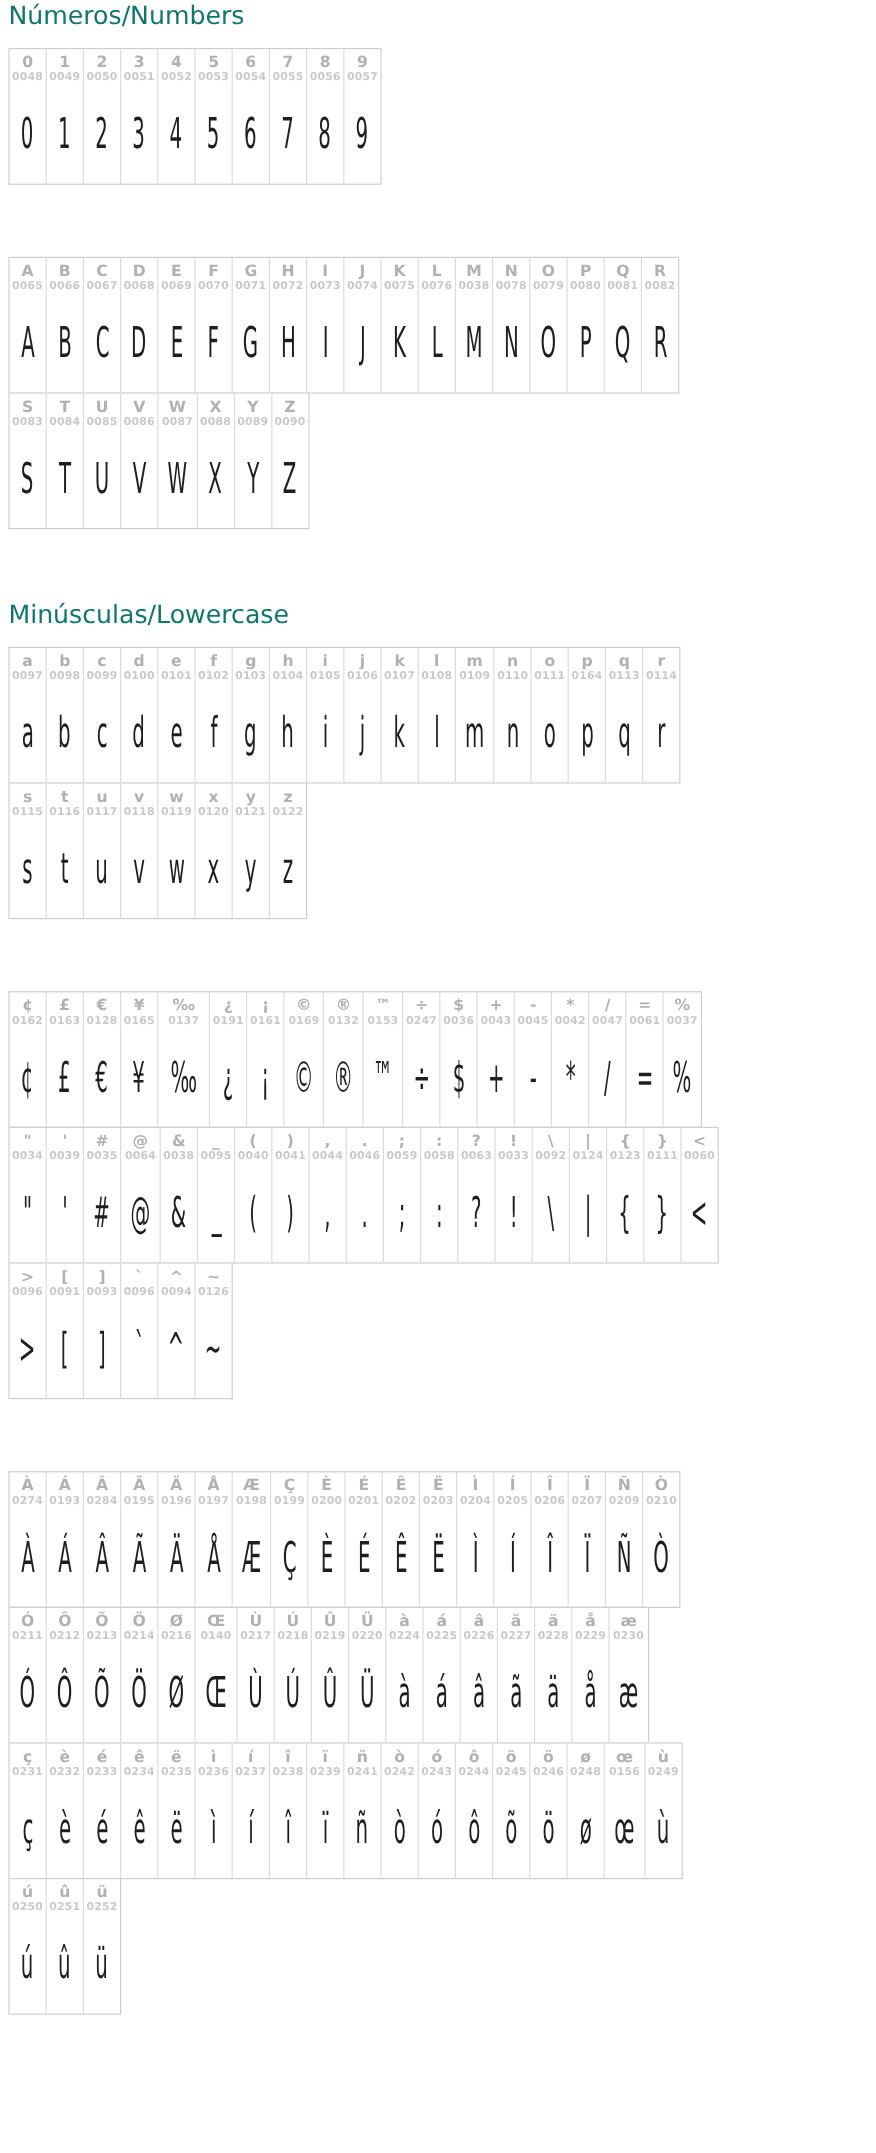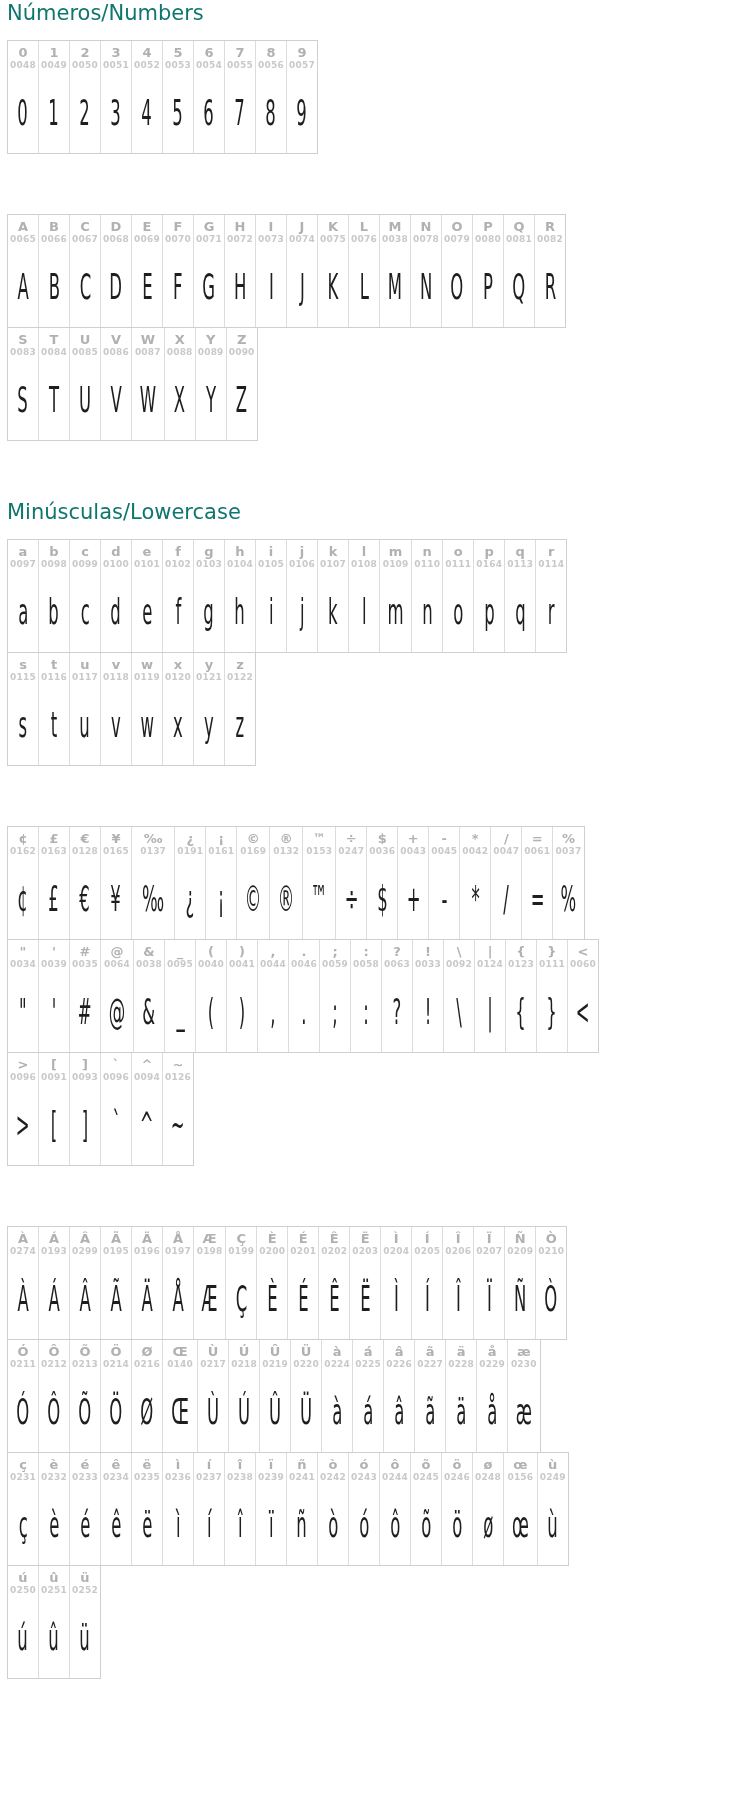--- a/index.html
+++ b/index.html
@@ -801,21 +801,21 @@
           </div>
           <div class="glyph-cell">
             <div class="cell-label">Á</div>
             <div class="cell-code">0193</div>
             <div class="cell-glyph">
               <span class="g">Á</span>
             </div>
           </div>
           <div class="glyph-cell">
             <div class="cell-label">Â</div>
-            <div class="cell-code">0299</div>
+            <div class="cell-code">0284</div>
             <div class="cell-glyph">
               <span class="g">Â</span>
             </div>
           </div>
           <div class="glyph-cell">
             <div class="cell-label">Ã</div>
             <div class="cell-code">0195</div>
             <div class="cell-glyph">
               <span class="g">Ã</span>
             </div>

